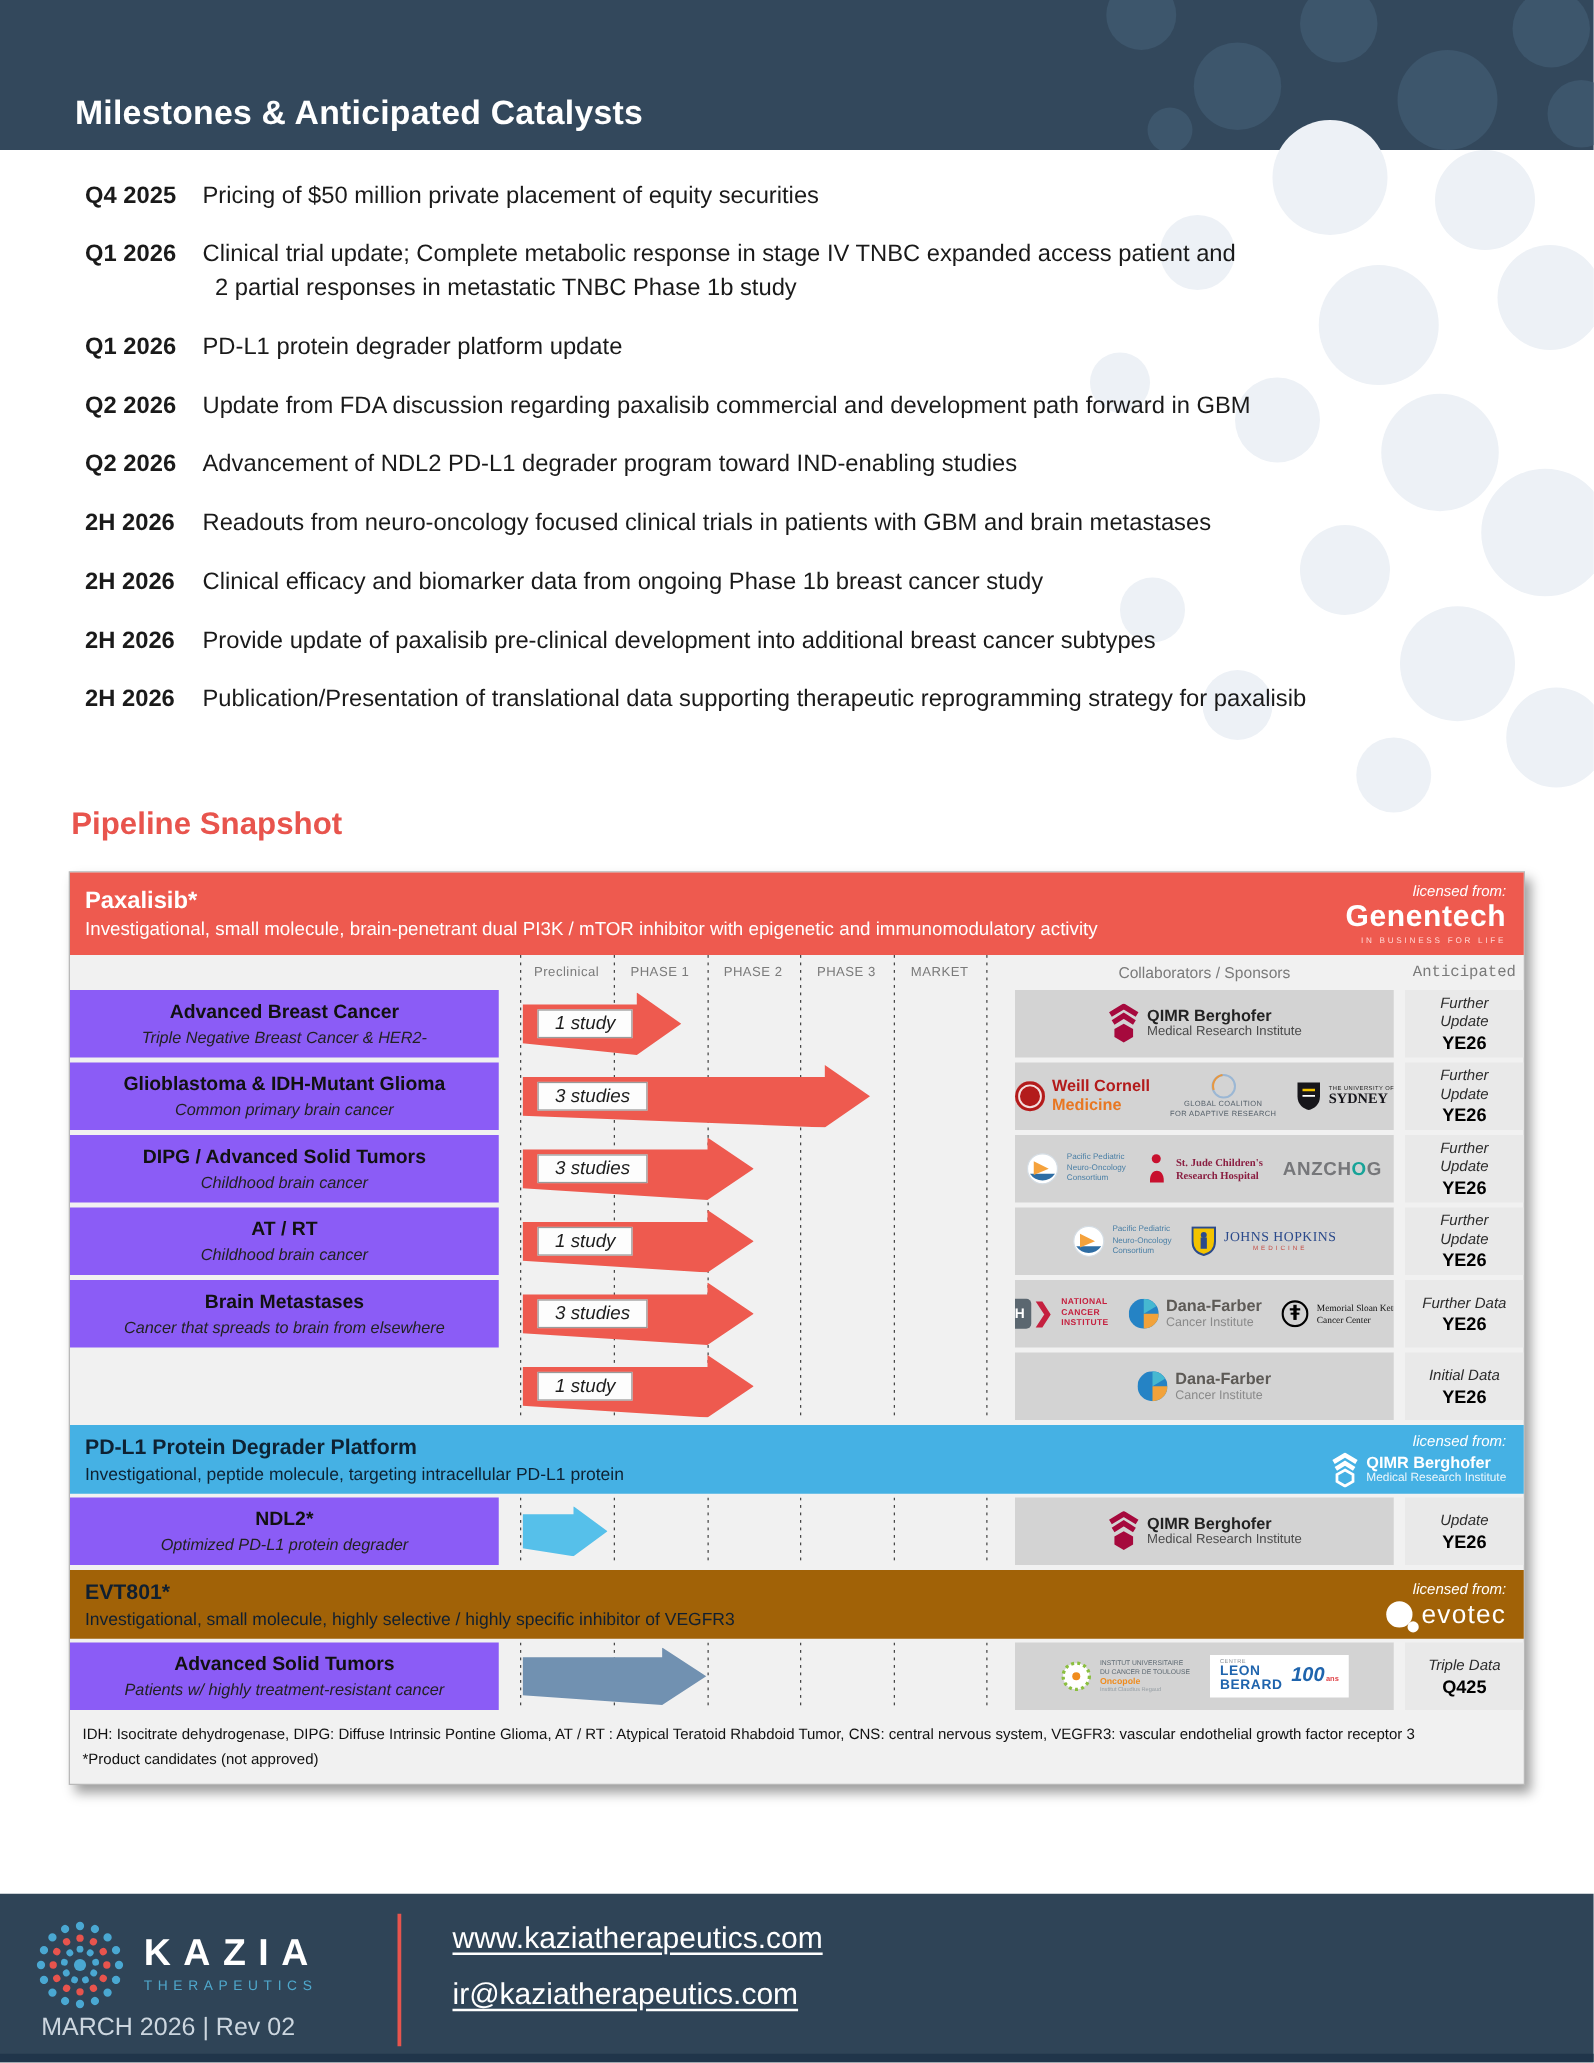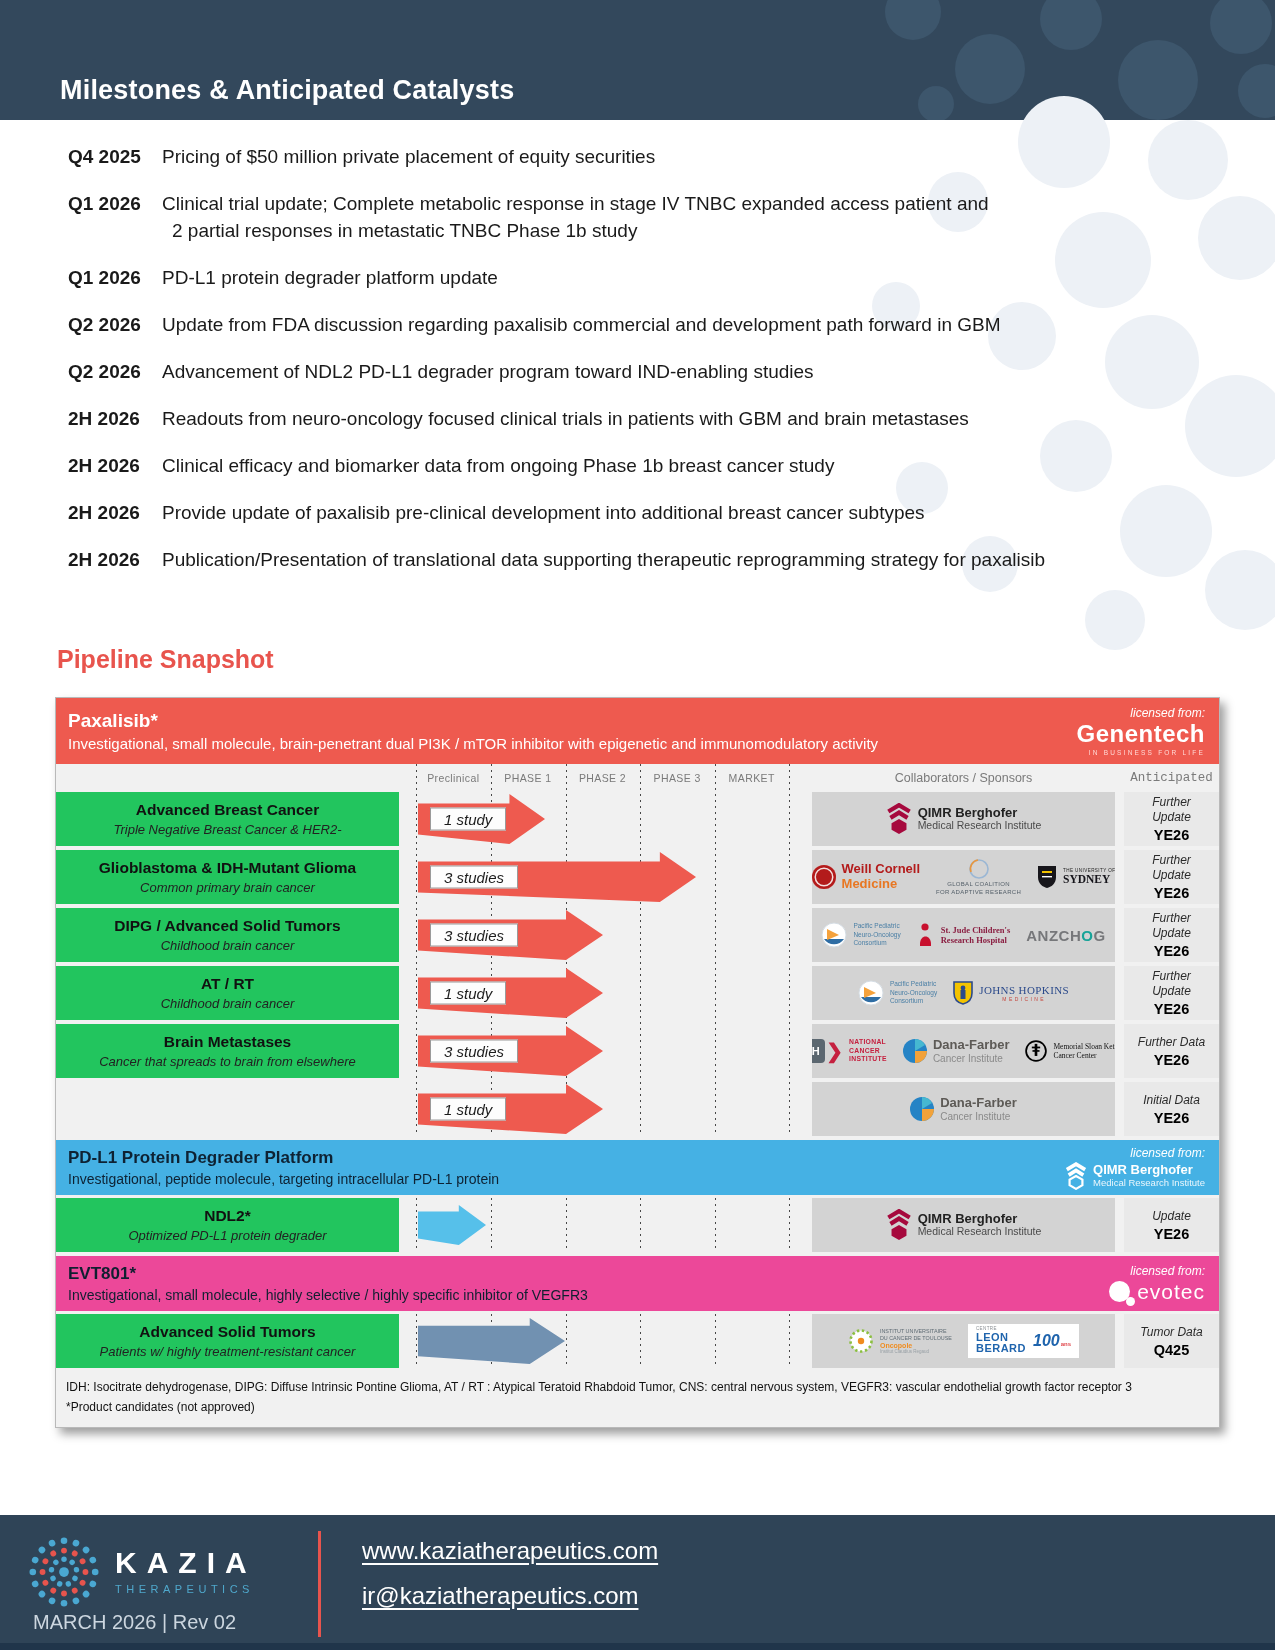--- a/index.html
+++ b/index.html
@@ -36,21 +36,21 @@
   .band .b-right{text-align:right;display:flex;flex-direction:column;align-items:flex-end;justify-content:flex-end;}
   .licensed{font-style:italic;font-size:12px;color:#ffffff;margin-bottom:2px;}
 
   .band-pax{height:66px;background:#ee5a4f;color:#ffffff;}
   .genentech-word{font-size:24px;font-weight:bold;color:#ffffff;letter-spacing:.5px;line-height:1;}
   .genentech-tag{font-size:6.5px;letter-spacing:2.2px;color:#ffd9d6;margin-top:3px;}
 
   .band-pdl1{height:55px;background:#45b1e4;color:#0e2233;margin-top:3px;}
   .band-pdl1 .b-name{font-size:17px;}
   .band-pdl1 .b-desc{font-size:14px;}
-  .band-evt{height:55px;background:#ec4899;color:#101f30;margin-top:3px;}
+  .band-evt{height:55px;background:#a16207;color:#101f30;margin-top:3px;}
   .band-evt .b-name{font-size:17px;}
   .band-evt .b-desc{font-size:14px;}
 
   .qimr-white-row{display:flex;align-items:center;gap:6px;}
   .qimr-white-txt{text-align:left;}
   .qimr-white-txt .l1{font-size:13px;font-weight:bold;color:#fff;line-height:1.1;}
   .qimr-white-txt .l2{font-size:9.5px;color:#eaf6fc;}
 
   .evotec-row{display:flex;align-items:center;gap:7px;}
   .evo-big{width:21px;height:21px;border-radius:50%;background:#fff;position:relative;}
@@ -70,21 +70,21 @@
     background-size:1px 6px;background-repeat:repeat-y;
     background-position:0 0,75px 0,150px 0,224px 0,299px 0,373px 0;}
   .prow{display:grid;grid-template-columns:343px 17px 373px 23px 303px 9px 95px;position:relative;z-index:1;}
   .hdr-row{height:28px;align-items:center;}
   .phase-labels{grid-column:3;display:flex;height:100%;align-items:center;}
   .phase-labels span{flex:1;text-align:center;font-size:10.5px;color:#7a7a7a;letter-spacing:.4px;}
   .collab-hdr{grid-column:5;text-align:center;font-size:12.5px;color:#7a7a7a;}
   .antic-hdr{grid-column:7;text-align:center;font-size:12.5px;color:#7a7a7a;font-family:Liberation Mono, monospace;}
 
   .drow{height:54px;margin-bottom:4px;}
-  .ind-box{grid-column:1;background:#22c55e;display:flex;flex-direction:column;align-items:center;justify-content:center;text-align:center;padding:2px 20px;box-sizing:border-box;}
+  .ind-box{grid-column:1;background:#8b5cf6;display:flex;flex-direction:column;align-items:center;justify-content:center;text-align:center;padding:2px 20px;box-sizing:border-box;}
   .ind-title{font-size:15.5px;font-weight:bold;color:#111;line-height:1.15;}
   .ind-sub{font-size:13px;font-style:italic;color:#222;margin-top:3px;}
   .phase-cell{grid-column:3;position:relative;}
   .collab-box{grid-column:5;background:#d3d3d3;display:flex;align-items:center;justify-content:center;gap:16px;padding:3px 6px;box-sizing:border-box;overflow:hidden;}
   .antic-box{grid-column:7;background:#e9e9e9;display:flex;flex-direction:column;align-items:center;justify-content:center;text-align:center;padding:2px 10px;box-sizing:border-box;}
   .antic-label{font-size:12px;font-style:italic;color:#2b2b2b;line-height:1.25;}
   .antic-value{font-size:14.5px;font-weight:bold;color:#000;margin-top:2px;}
 
   
   .arrow{position:absolute;left:2px;top:50%;transform:translateY(-50%);height:50px;background:#ee5a4f;filter:drop-shadow(1.5px 2.5px 2px rgba(0,0,0,.28));}
@@ -574,21 +574,21 @@
               <span class="leon-main">LEON</span>
               <span class="leon-main">BERARD</span>
             </div>
             <div style="display:flex;align-items:baseline;gap:1px;">
               <span class="leon-num">100</span>
               <span class="leon-ans">ans</span>
             </div>
           </div>
         </div>
         <div class="antic-box">
-          <div class="antic-label">Tumor Data</div>
+          <div class="antic-label">Triple Data</div>
           <div class="antic-value">Q425</div>
         </div>
       </div>
     </div>
 
     <div class="footnotes">
       <div class="fn">IDH: Isocitrate dehydrogenase, DIPG: Diffuse Intrinsic Pontine Glioma, AT / RT : Atypical Teratoid Rhabdoid Tumor, CNS: central nervous system, VEGFR3: vascular endothelial growth factor receptor 3</div>
       <div class="fn">*Product candidates (not approved)</div>
     </div>
   </div>

